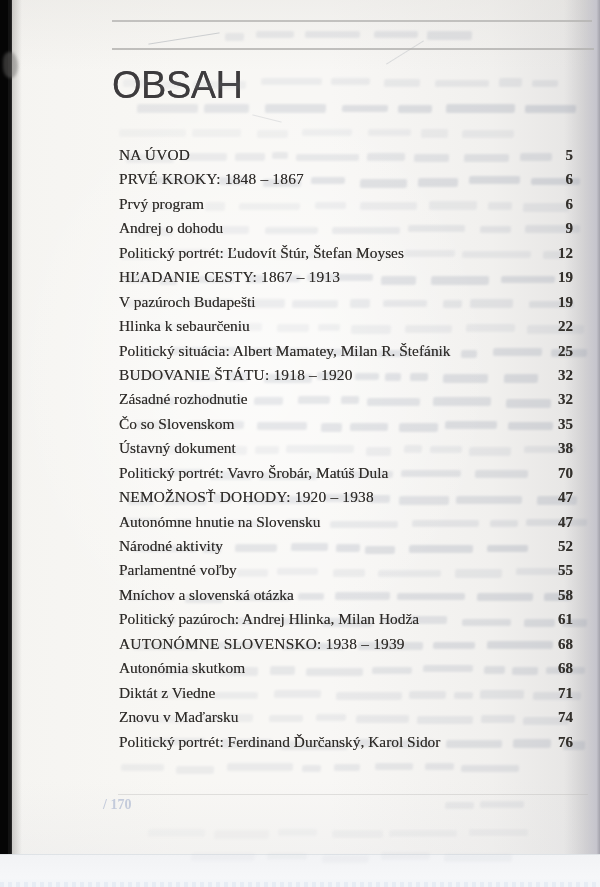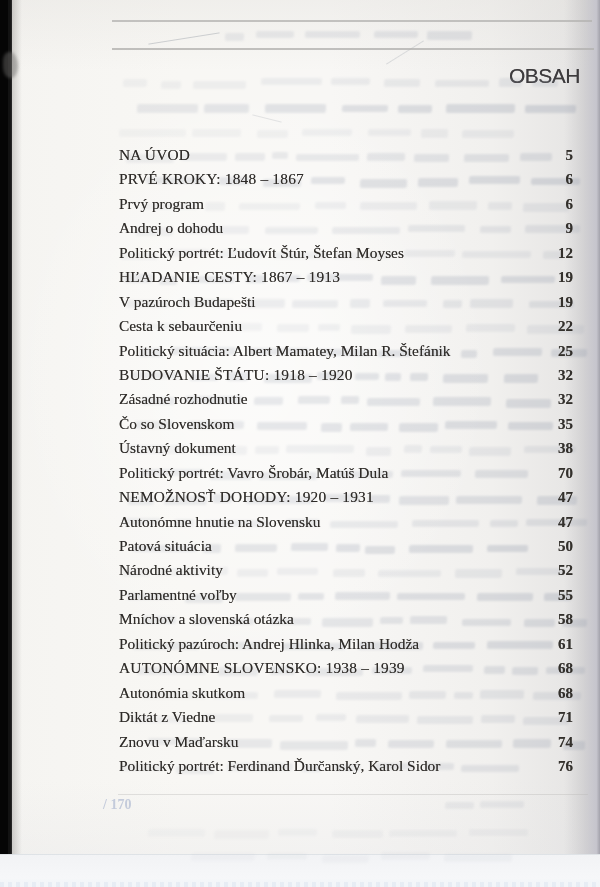--- a/index.html
+++ b/index.html
@@ -26,22 +26,22 @@
         border-radius:40% 60% 50% 50%;opacity:.45;filter:blur(1.5px);}
   .scratch{position:absolute;height:1px;background:#9aa0a8;opacity:.45;filter:blur(.4px);}
   .scratch.s1{left:148px;top:38px;width:72px;transform:rotate(-9deg);}
   .scratch.s2{left:383px;top:52px;width:44px;transform:rotate(-32deg);opacity:.3;}
   .scratch.s3{left:252px;top:118px;width:30px;transform:rotate(14deg);opacity:.25;}
   
   .hline{position:absolute;height:2px;background:#b3b2b0;opacity:.75;filter:blur(.4px);}
   .hline.l1{left:112px;top:20px;width:480px;}
   .hline.l2{left:112px;top:48px;width:482px;opacity:.8;}
   
-  .title{position:absolute;left:112px;top:64px;width:468px;margin:0;text-align:right;
-        font-family:"Liberation Sans", sans-serif;font-weight:400;font-size:21px;
+  .title{position:absolute;left:112px;top:64px;width:468px;margin:0;text-align:left;
+        font-family:"Liberation Sans", sans-serif;font-weight:400;font-size:38px;
         letter-spacing:-0.5px;color:#3d3b3d;text-shadow:0 0 .6px rgba(61,59,61,.7);}
   
   #ghost{position:absolute;inset:0;pointer-events:none;}
   .gblob{position:absolute;background:#99a0b0;border-radius:2px;transform:skewX(-3deg);filter:blur(.8px);}
   
   #toc{position:absolute;left:119px;top:143px;width:454px;}
   .toc-row{display:flex;justify-content:space-between;align-items:baseline;
         height:24.45px;line-height:24.45px;white-space:nowrap;}
   .toc-label{font-size:15.4px;color:#2e2b28;text-shadow:0 0 .4px rgba(46,43,40,.55);}
   .toc-row.head .toc-label{font-weight:400;letter-spacing:.2px;}
@@ -354,21 +354,21 @@
       </div>
       <div class="toc-row head">
         <span class="toc-label">HĽADANIE CESTY: 1867 – 1913</span>
         <span class="toc-page">19</span>
       </div>
       <div class="toc-row">
         <span class="toc-label">V pazúroch Budapešti</span>
         <span class="toc-page">19</span>
       </div>
       <div class="toc-row">
-        <span class="toc-label">Cesta k sebaurčeniu</span>
+        <span class="toc-label">Hlinka k sebaurčeniu</span>
         <span class="toc-page">22</span>
       </div>
       <div class="toc-row">
         <span class="toc-label">Politický situácia: Albert Mamatey, Milan R. Štefánik</span>
         <span class="toc-page">25</span>
       </div>
       <div class="toc-row head">
         <span class="toc-label">BUDOVANIE ŠTÁTU: 1918 – 1920</span>
         <span class="toc-page">32</span>
       </div>
@@ -382,30 +382,26 @@
       </div>
       <div class="toc-row">
         <span class="toc-label">Ústavný dokument</span>
         <span class="toc-page">38</span>
       </div>
       <div class="toc-row">
         <span class="toc-label">Politický portrét: Vavro Šrobár, Matúš Dula</span>
         <span class="toc-page">70</span>
       </div>
       <div class="toc-row head">
-        <span class="toc-label">NEMOŽNOSŤ DOHODY: 1920 – 1931</span>
+        <span class="toc-label">NEMOŽNOSŤ DOHODY: 1920 – 1938</span>
         <span class="toc-page">47</span>
       </div>
       <div class="toc-row">
         <span class="toc-label">Autonómne hnutie na Slovensku</span>
         <span class="toc-page">47</span>
-      </div>
-      <div class="toc-row">
-        <span class="toc-label">Patová situácia</span>
-        <span class="toc-page">50</span>
       </div>
       <div class="toc-row">
         <span class="toc-label">Národné aktivity</span>
         <span class="toc-page">52</span>
       </div>
       <div class="toc-row">
         <span class="toc-label">Parlamentné voľby</span>
         <span class="toc-page">55</span>
       </div>
       <div class="toc-row">

